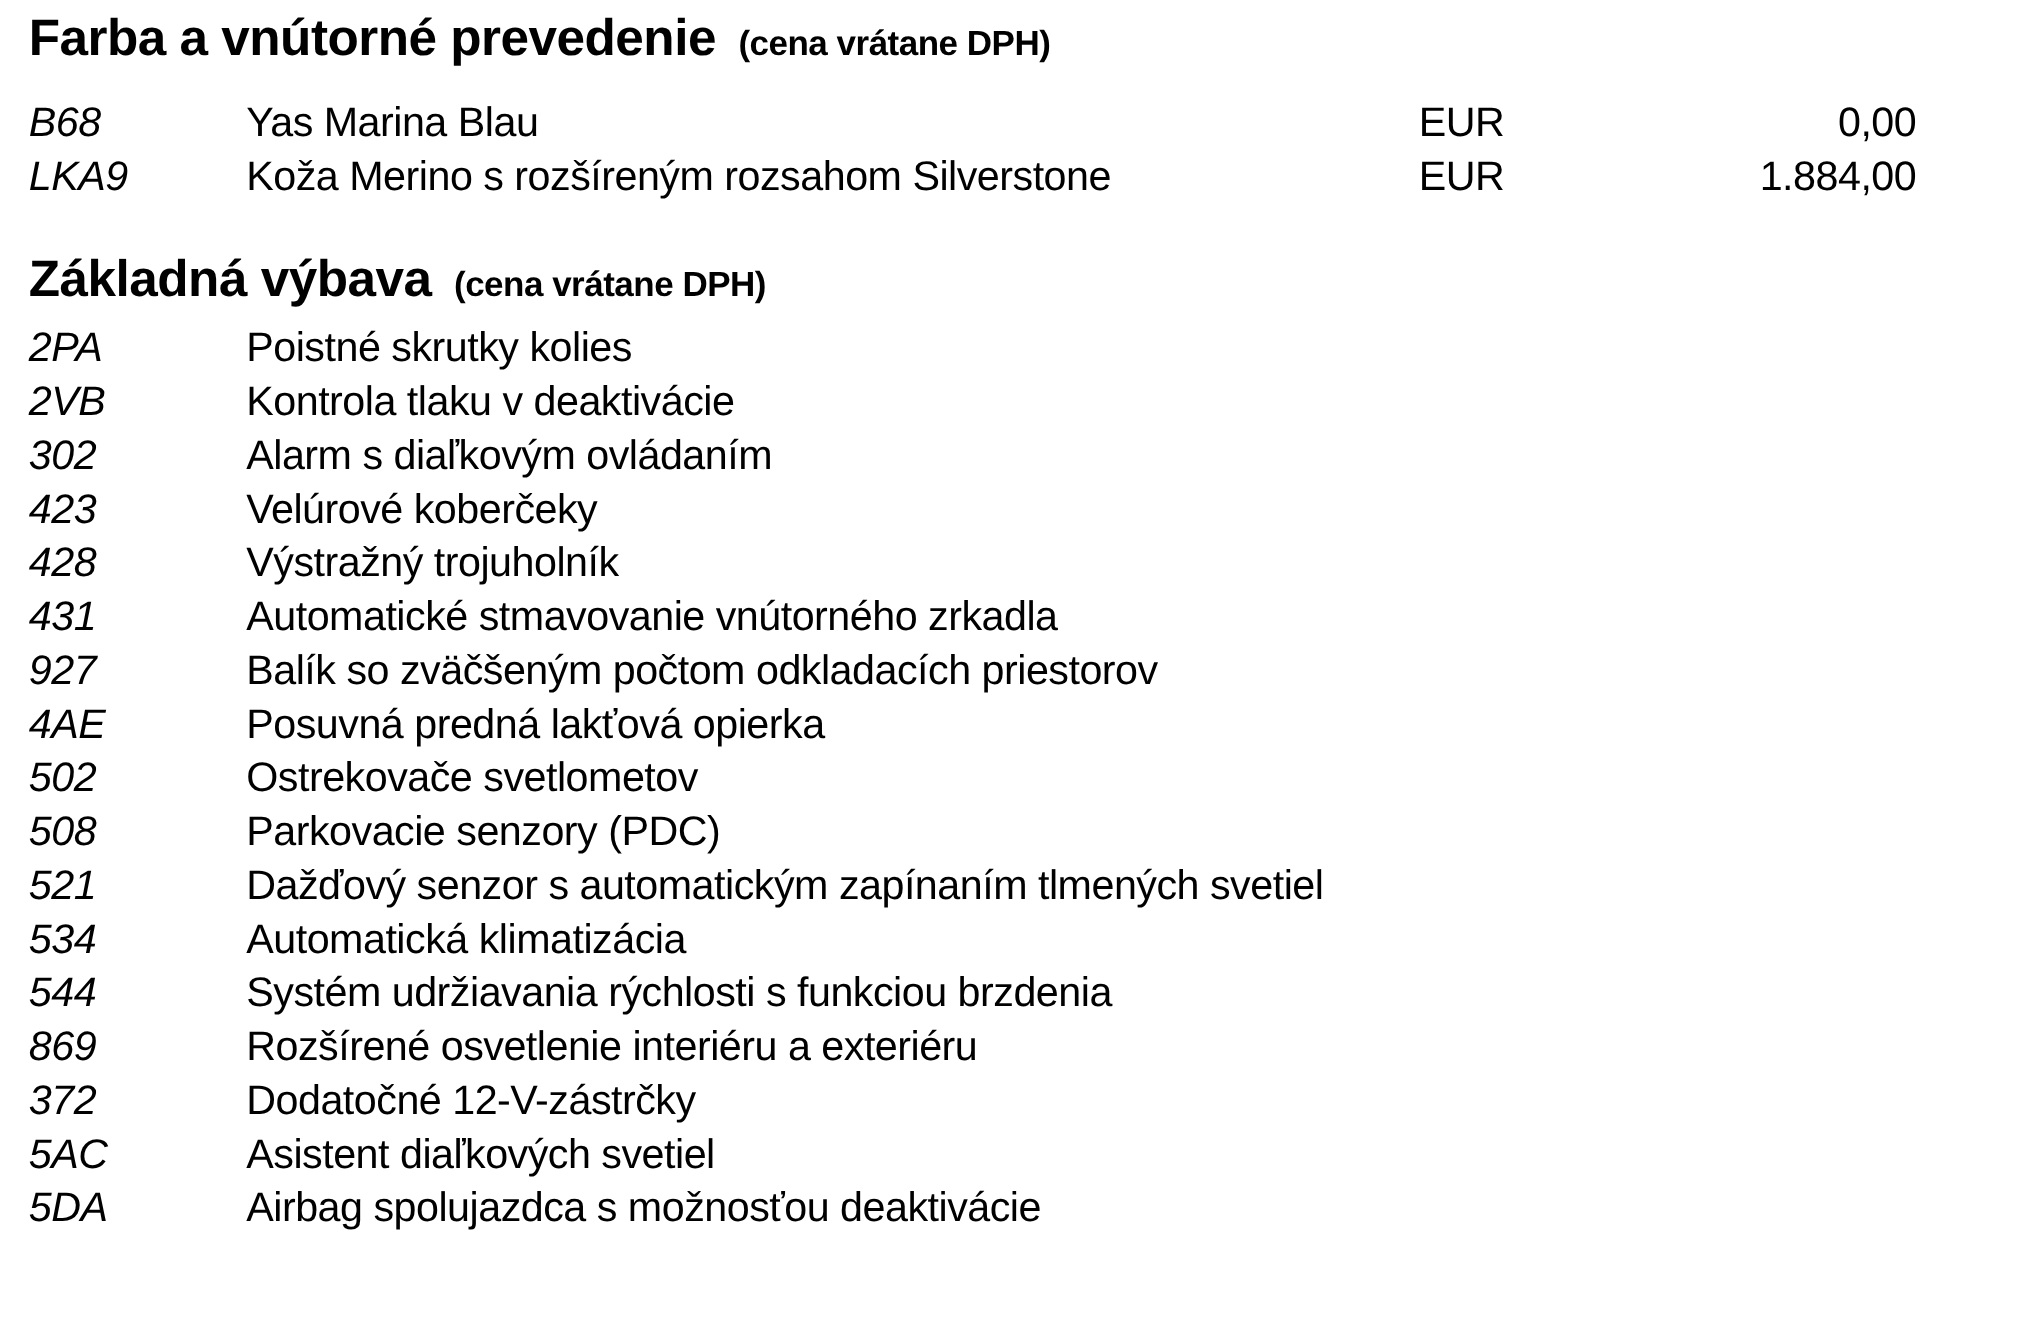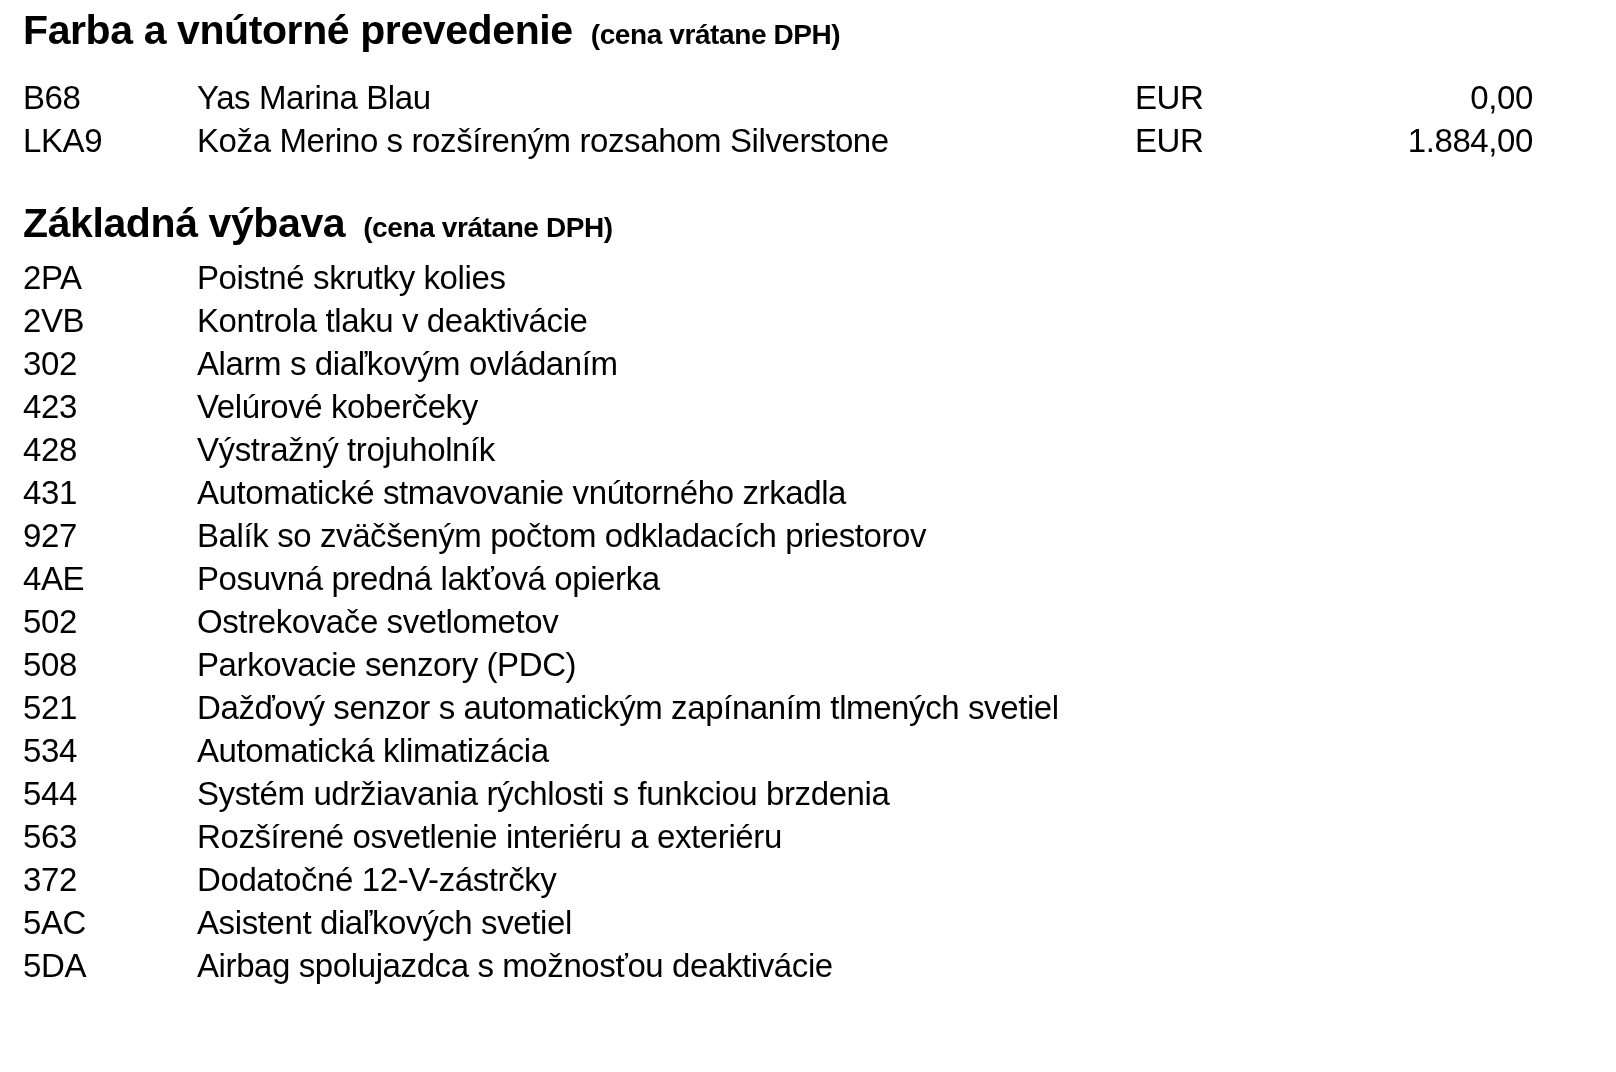--- a/index.html
+++ b/index.html
@@ -37,21 +37,21 @@
   .rows { display: block; }
   .row {
     display: grid;
     grid-template-columns: 174px 938px 80px 1fr;
     align-items: baseline;
     height: 43px;
     font-size: 33px;
     line-height: 43px;
     white-space: nowrap;
   }
-  .cell-code     { overflow: visible; }
+  .cell-code     { overflow: visible; font-style: italic; }
   .cell-desc     { overflow: visible; }
   .cell-currency { overflow: visible; margin-top: 13px; }
   .cell-price    { text-align: right; }
 </style>
 </head>
 <body>
 
 <div class="doc">
 
   <section class="section">
@@ -170,21 +170,21 @@
         </div>
 
         <div class="row">
           <span class="cell-code">544</span>
           <span class="cell-desc">Systém udržiavania rýchlosti s funkciou brzdenia</span>
           <span class="cell-currency"></span>
           <span class="cell-price"></span>
         </div>
 
         <div class="row">
-          <span class="cell-code">563</span>
+          <span class="cell-code">869</span>
           <span class="cell-desc">Rozšírené osvetlenie interiéru a exteriéru</span>
           <span class="cell-currency"></span>
           <span class="cell-price"></span>
         </div>
 
         <div class="row">
           <span class="cell-code">372</span>
           <span class="cell-desc">Dodatočné 12-V-zástrčky</span>
           <span class="cell-currency"></span>
           <span class="cell-price"></span>

